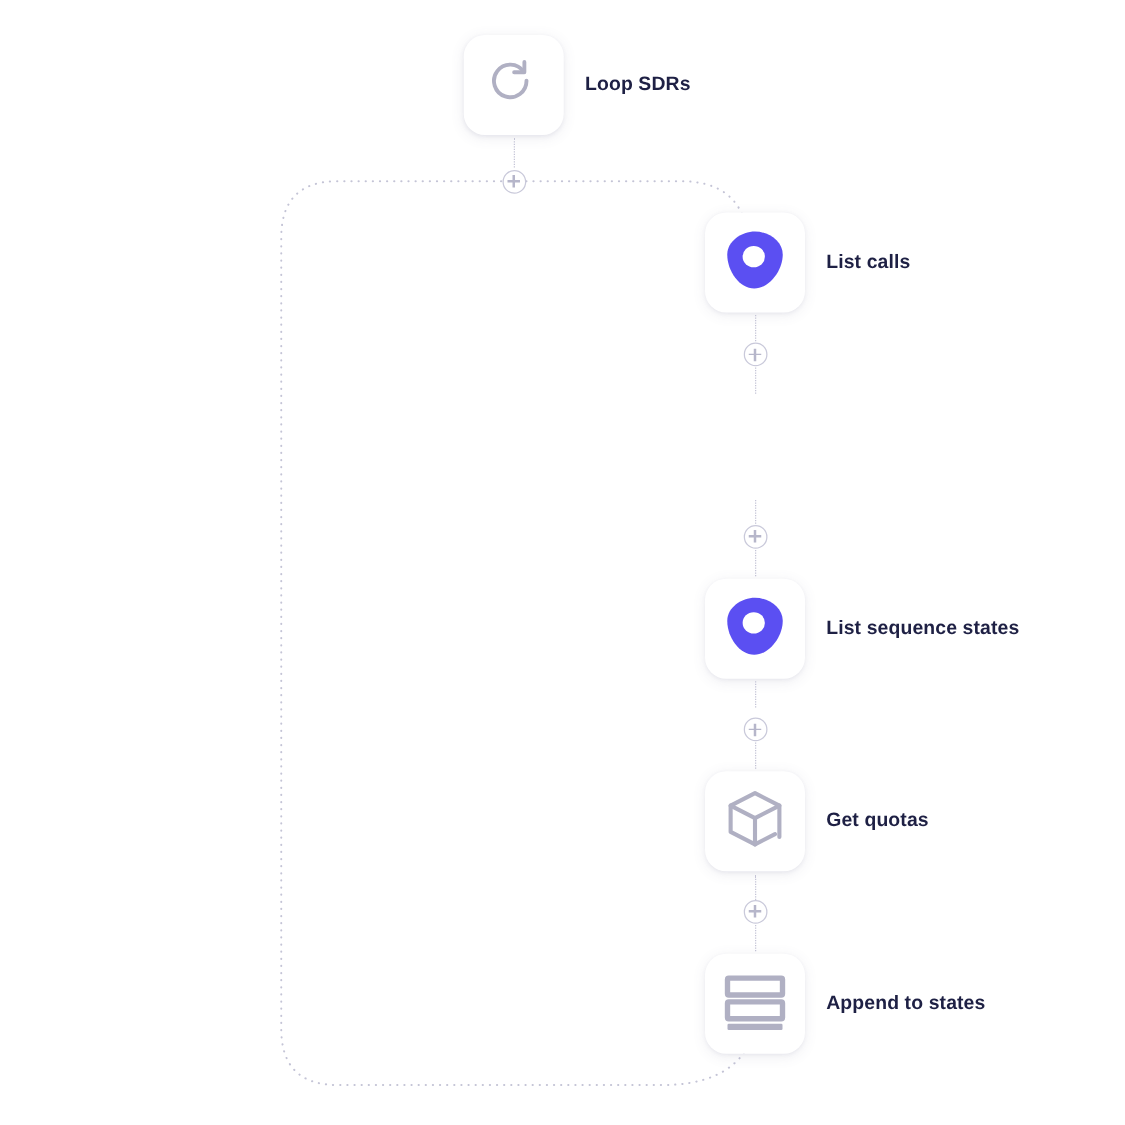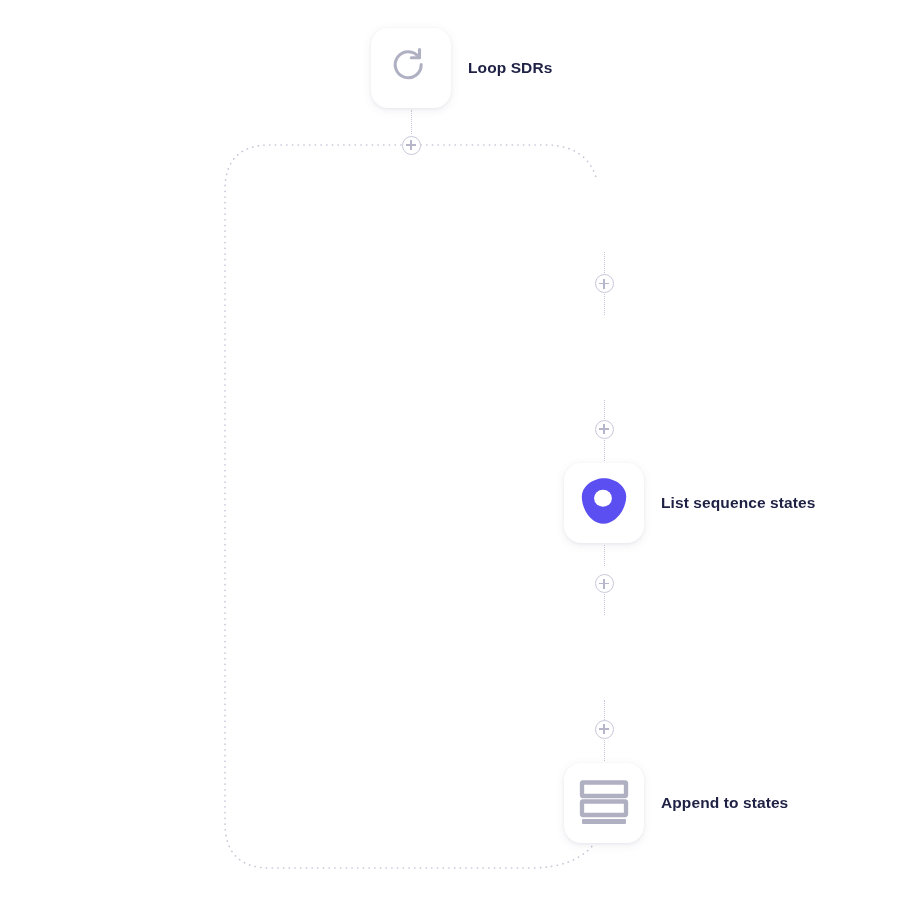--- a/index.html
+++ b/index.html
@@ -119,50 +119,80 @@
         </svg>
       </span>
     </div>
     <div class="node-label">Loop SDRs</div>
   </div>
 
   <div class="dot-line" style="left:410.5px; top:110px; height:24px;"></div>
 
   <div class="plus-btn" style="left:401.5px; top:135.5px;"></div>
 
-
-  <div class="dot-line" style="left:603.5px; top:252px; height:21px;"></div>
-  <div class="plus-btn" style="left:594.5px; top:274px;"></div>
-  <div class="dot-line" style="left:603.5px; top:294px; height:21px;"></div>
-
-
-  <div class="dot-line" style="left:603.5px; top:400px; height:21px;"></div>
-  <div class="plus-btn" style="left:594.5px; top:419.5px;"></div>
-  <div class="dot-line" style="left:603.5px; top:440px; height:21px;"></div>
-
-  <div class="node" style="left:564px; top:463px;text-align:right;">
+  <div class="node" style="left:564px; top:170px;">
     <div class="node-card">
       <span>
         <svg width="54" height="54" viewBox="0 0 54 54" xmlns="http://www.w3.org/2000/svg">
           <path d="M27 4.2
                    C 38 4.2 49.2 12.2 49.2 22.6
                    C 49.2 35.5 38.4 49.8 26.4 49.8
                    C 14.6 49.8 4.8 36.0 4.8 22.6
                    C 4.8 12.0 16.2 4.2 27 4.2 Z" fill="#5b4ff2"></path>
           <ellipse cx="26" cy="24.3" rx="8.9" ry="8.5" fill="#ffffff"></ellipse>
         </svg>
       </span>
     </div>
+    <div class="node-label">List calls</div>
+  </div>
+
+  <div class="dot-line" style="left:603.5px; top:252px; height:21px;"></div>
+  <div class="plus-btn" style="left:594.5px; top:274px;"></div>
+  <div class="dot-line" style="left:603.5px; top:294px; height:21px;"></div>
+
+
+  <div class="dot-line" style="left:603.5px; top:400px; height:21px;"></div>
+  <div class="plus-btn" style="left:594.5px; top:419.5px;"></div>
+  <div class="dot-line" style="left:603.5px; top:440px; height:21px;"></div>
+
+  <div class="node" style="left:564px; top:463px;text-align:right;">
+    <div class="node-card">
+      <span>
+        <svg width="54" height="54" viewBox="0 0 54 54" xmlns="http://www.w3.org/2000/svg">
+          <path d="M27 4.2
+                   C 38 4.2 49.2 12.2 49.2 22.6
+                   C 49.2 35.5 38.4 49.8 26.4 49.8
+                   C 14.6 49.8 4.8 36.0 4.8 22.6
+                   C 4.8 12.0 16.2 4.2 27 4.2 Z" fill="#5b4ff2"></path>
+          <ellipse cx="26" cy="24.3" rx="8.9" ry="8.5" fill="#ffffff"></ellipse>
+        </svg>
+      </span>
+    </div>
     <div class="node-label">List sequence states</div>
   </div>
 
   <div class="dot-line" style="left:603.5px; top:545px; height:21px;"></div>
   <div class="plus-btn" style="left:594.5px; top:574px;"></div>
   <div class="dot-line" style="left:603.5px; top:594px; height:21px;"></div>
 
+  <div class="node" style="left:564px; top:617px;">
+    <div class="node-card">
+      <span>
+        <svg width="52" height="52" viewBox="0 0 52 52" xmlns="http://www.w3.org/2000/svg">
+          <g fill="none" stroke="#b0b0c3" stroke-width="3.3" stroke-linejoin="round" stroke-linecap="round">
+            <path d="M26 5.5 L45.5 15.5 L26 25.5 L6.5 15.5 Z"></path>
+            <path d="M6.5 15.5 L6.5 36.5 L26 46.5 L26 25.5"></path>
+            <path d="M45.5 15.5 L45.5 40.5"></path>
+            <path d="M26 46.5 L42 38.3"></path>
+          </g>
+        </svg>
+      </span>
+    </div>
+    <div class="node-label">Get quotas</div>
+  </div>
 
   <div class="dot-line" style="left:603.5px; top:700px; height:20px;"></div>
   <div class="plus-btn" style="left:594.5px; top:719.5px;"></div>
   <div class="dot-line" style="left:603.5px; top:740px; height:21px;"></div>
 
   <div class="node" style="left:564px; top:763px;">
     <div class="node-card">
       <span>
         <svg width="50" height="50" viewBox="0 0 50 50" xmlns="http://www.w3.org/2000/svg">
           <rect x="3" y="6.5" width="44" height="13.5" rx="1" fill="none" stroke="#b0b0c3" stroke-width="4.3"></rect>

